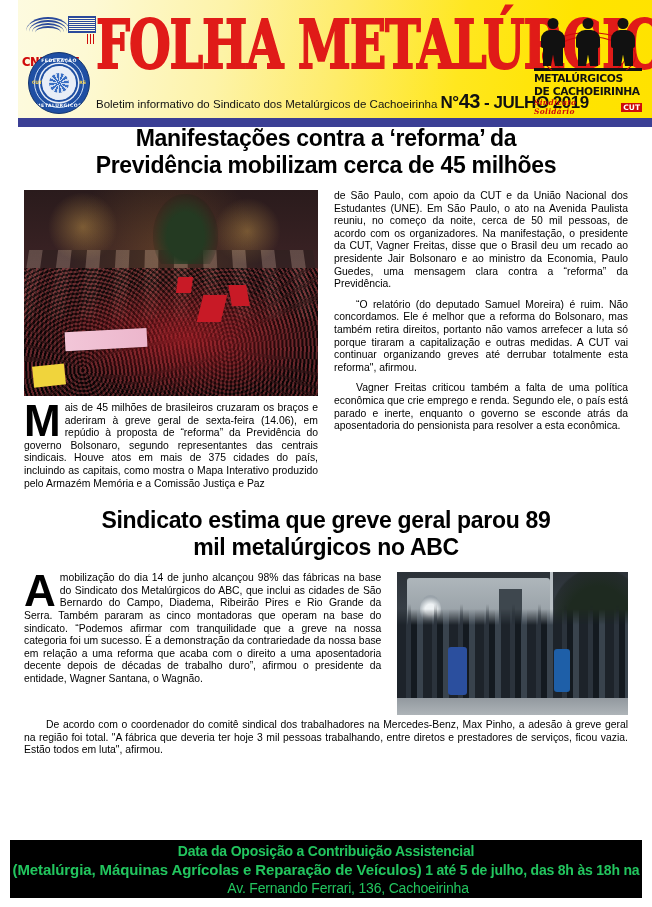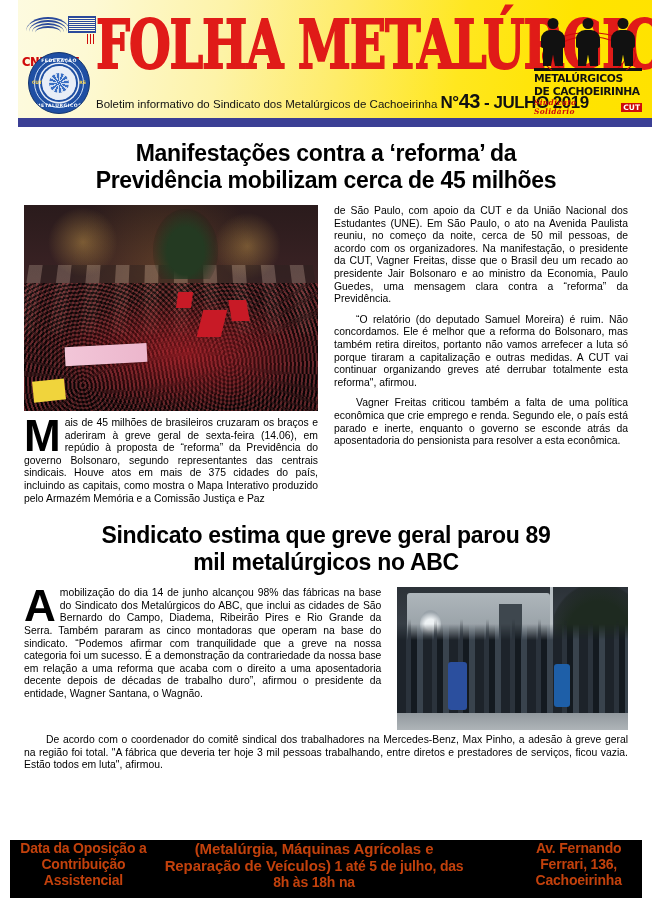--- a/index.html
+++ b/index.html
@@ -305,21 +305,21 @@
   .content { padding: 0 24px; }
 
   .headline {
     text-align: center;
     font-weight: 700;
     font-size: 23px;
     line-height: 27px;
     letter-spacing: -0.3px;
     margin: 0;
   }
-  .headline-1 { padding-top: 22px; }
+  .headline-1 { padding-top: 7px; }
   .headline-2 { padding-top: 9px; }
 
   .cols {
     display: flex;
     gap: 16px;
     margin-top: 11px;
   }
   .col { flex: 1; }
 
   p.body-text {
@@ -487,44 +487,44 @@
   }
 
   
   .footer {
     position: absolute;
     left: 10px;
     right: 10px;
     top: 840px;
     height: 58px;
     background: #000;
-    color: #c2410c;
+    color: #22c55e;
     text-align: center;
     display: flex;
-    flex-direction: row;
+    flex-direction: column;
     justify-content: center;
     gap: 2px;
   }
   .footer .l1 {
     font-weight: 700;
     font-size: 14px;
     letter-spacing: -0.2px;
   }
   .footer .l2 {
     font-size: 14px;
     font-weight: 700;
     letter-spacing: -0.2px;
   }
   .footer .l2 .small {
     font-size: 15px;
     font-weight: 700;
     letter-spacing: -0.1px;
   }
   .footer .l3 {
-    font-weight: 700;
+    font-weight: 400;
     font-size: 14px;
     letter-spacing: -0.2px;
     padding-left: 44px;
   }
 </style>
 </head>
 <body>
 
 <div class="page">
 

